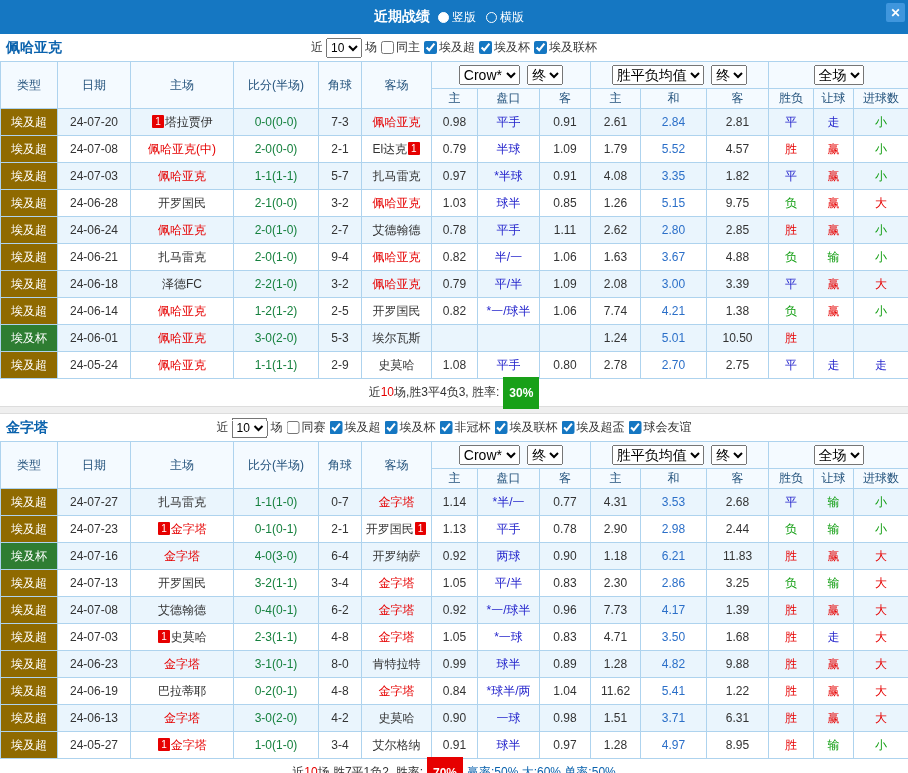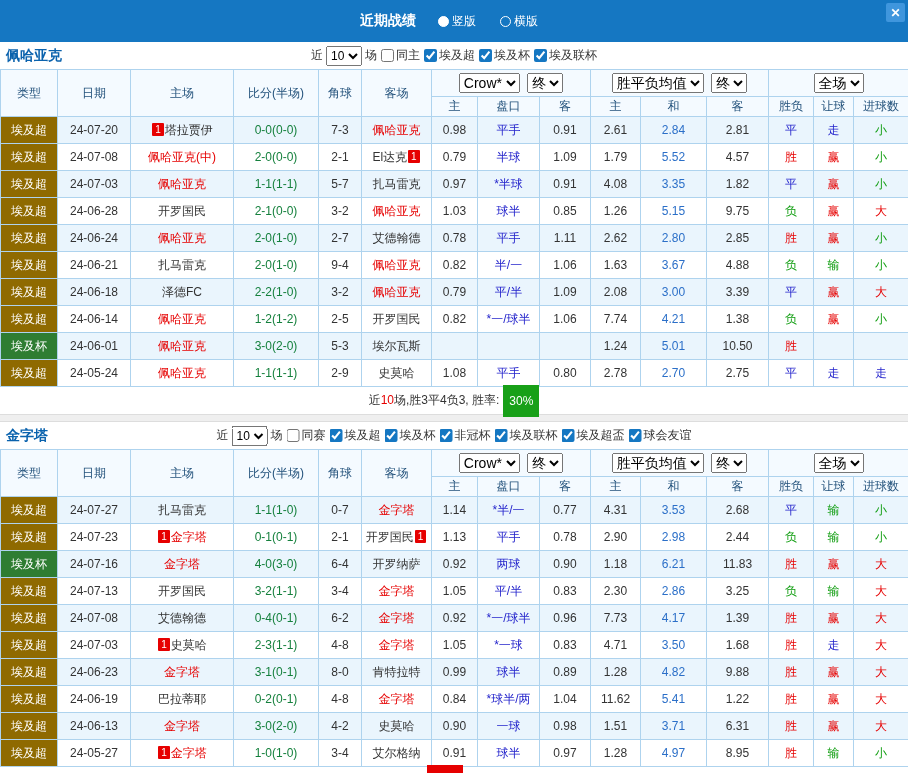--- a/index.html
+++ b/index.html
@@ -1,21 +1,21 @@
 <!DOCTYPE html>
 <html><head>
 <meta charset="utf-8">
 <style>
   *{box-sizing:border-box;}
   html,body{margin:0;padding:0;}
   body{width:908px;height:773px;overflow:hidden;background:#fff;color:#333;
        font-family:"Liberation Sans",sans-serif;font-size:12px;}
   
-  .titlebar{height:42px;background:#1577c2;color:#fff;display:flex;align-items:center;
-            justify-content:center;position:relative;gap:14px;}
+  .titlebar{height:34px;background:#1577c2;color:#fff;display:flex;align-items:center;
+            justify-content:center;position:relative;}
   .titlebar .title{font-weight:bold;font-size:14px;margin-right:8px;}
   .radio-opt{display:inline-flex;align-items:center;margin-right:10px;cursor:pointer;}
   .radio{width:11px;height:11px;border:1px solid #fff;border-radius:50%;display:inline-block;
          margin-right:3px;background:transparent;}
   .radio.sel{background:#fff;}
   .close-btn{position:absolute;right:3px;top:3px;width:19px;height:19px;background:#3f96dd;
              color:#fff;font-weight:bold;display:flex;align-items:center;justify-content:center;
              cursor:pointer;border-radius:2px;font-size:12px;}
   
   .section-head{height:27px;display:flex;align-items:center;position:relative;background:#fff;}
@@ -38,21 +38,21 @@
   td.score{color:#15803d;margin-top:40px;}
   td.handicap{color:#2525cc;}
   td.draw{color:#2b6fc8;margin-left:43px;}
   td.team{cursor:pointer;}
   .team-red{color:#e60000;}
   .badge{display:inline-block;background:#e60000;color:#fff;font-size:10px;line-height:13px;
          padding:0 3px;margin:0 1px;border-radius:1px;vertical-align:1px;}
   
   .summary{height:27px;display:flex;align-items:center;justify-content:center;gap:4px;background:#fff;}
   .summary .red{color:#e60000;}
-  .rate-badge{color:#fff;padding:9px 6px;font-weight:normal;}
+  .rate-badge{color:#fff;padding:9px 6px;font-weight:bold;}
   .tail{color:#0a62ad;}
   .sep{height:8px;background:#efefef;border-top:1px solid #ddd;border-bottom:1px solid #ddd;}
 </style>
 </head>
 <body>
 
 <div class="titlebar">
   <span class="title">近期战绩</span>
   <span class="radio-opt">
     <span class="radio sel"></span>

